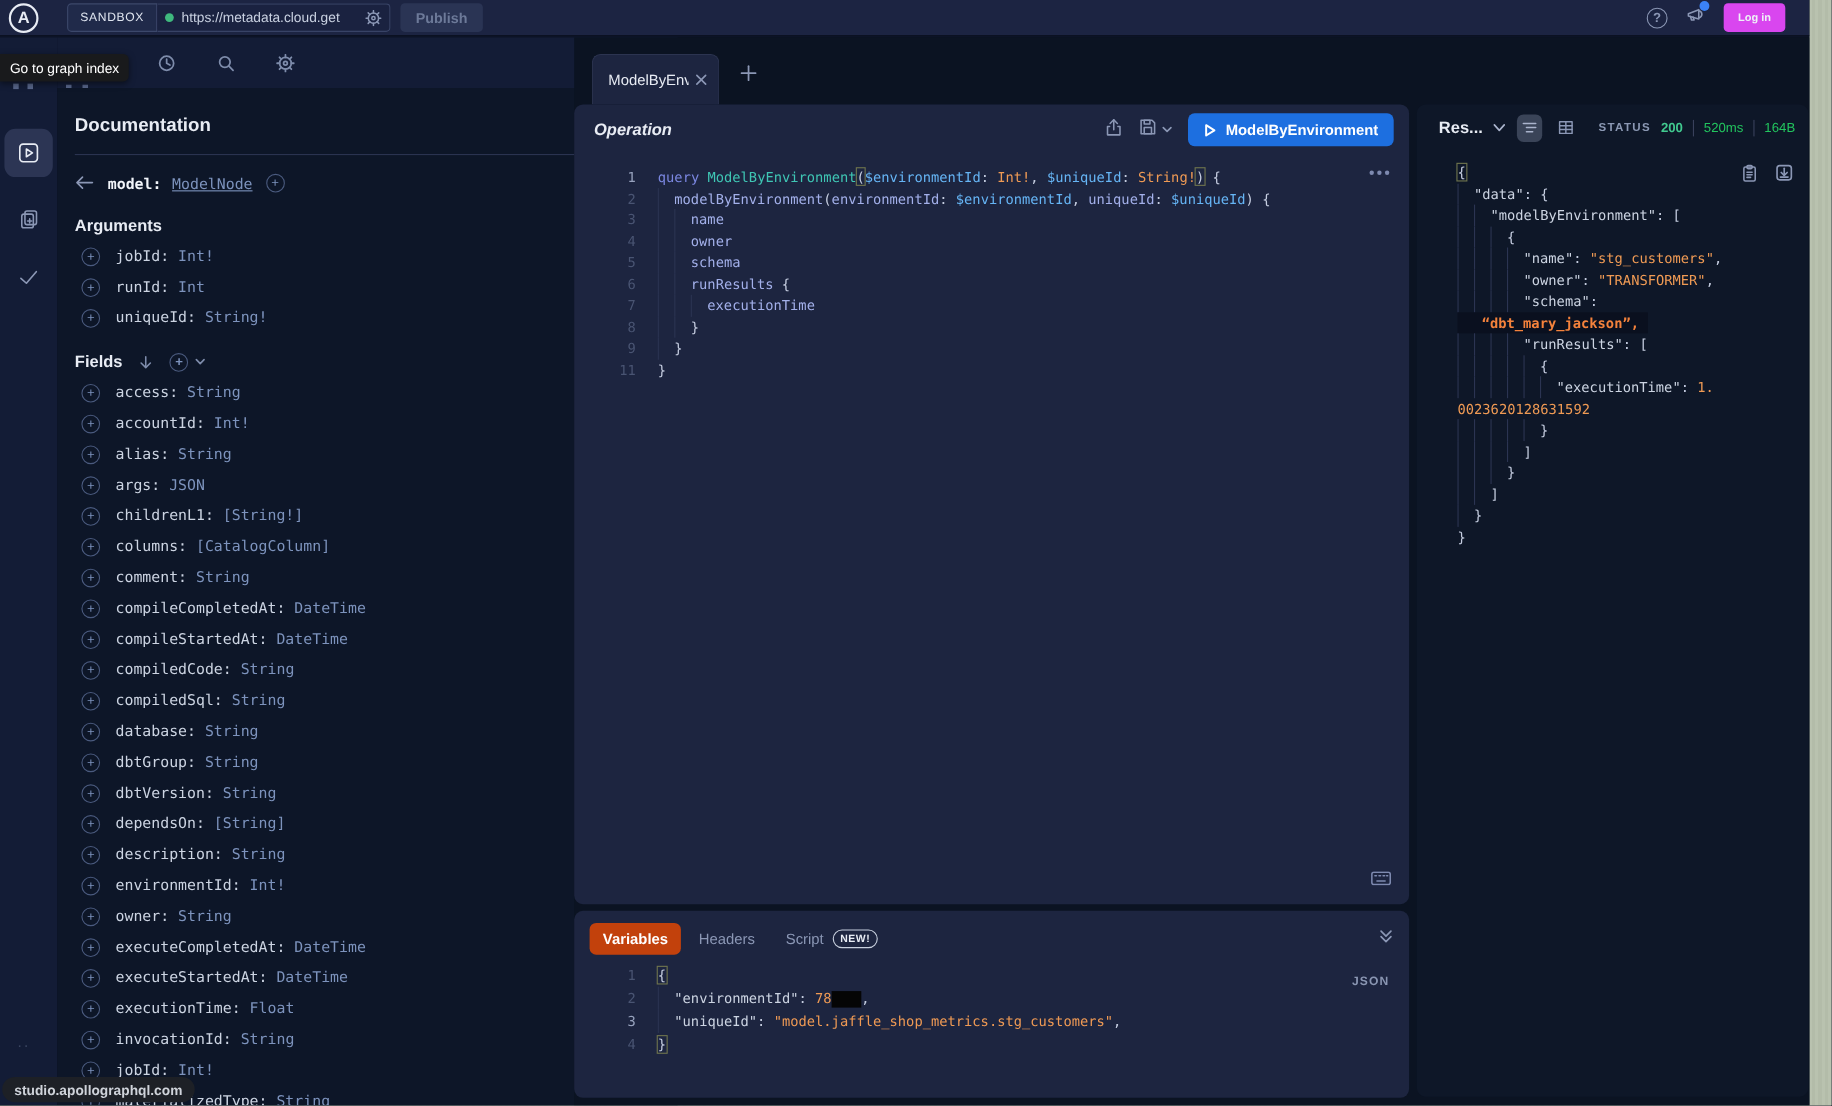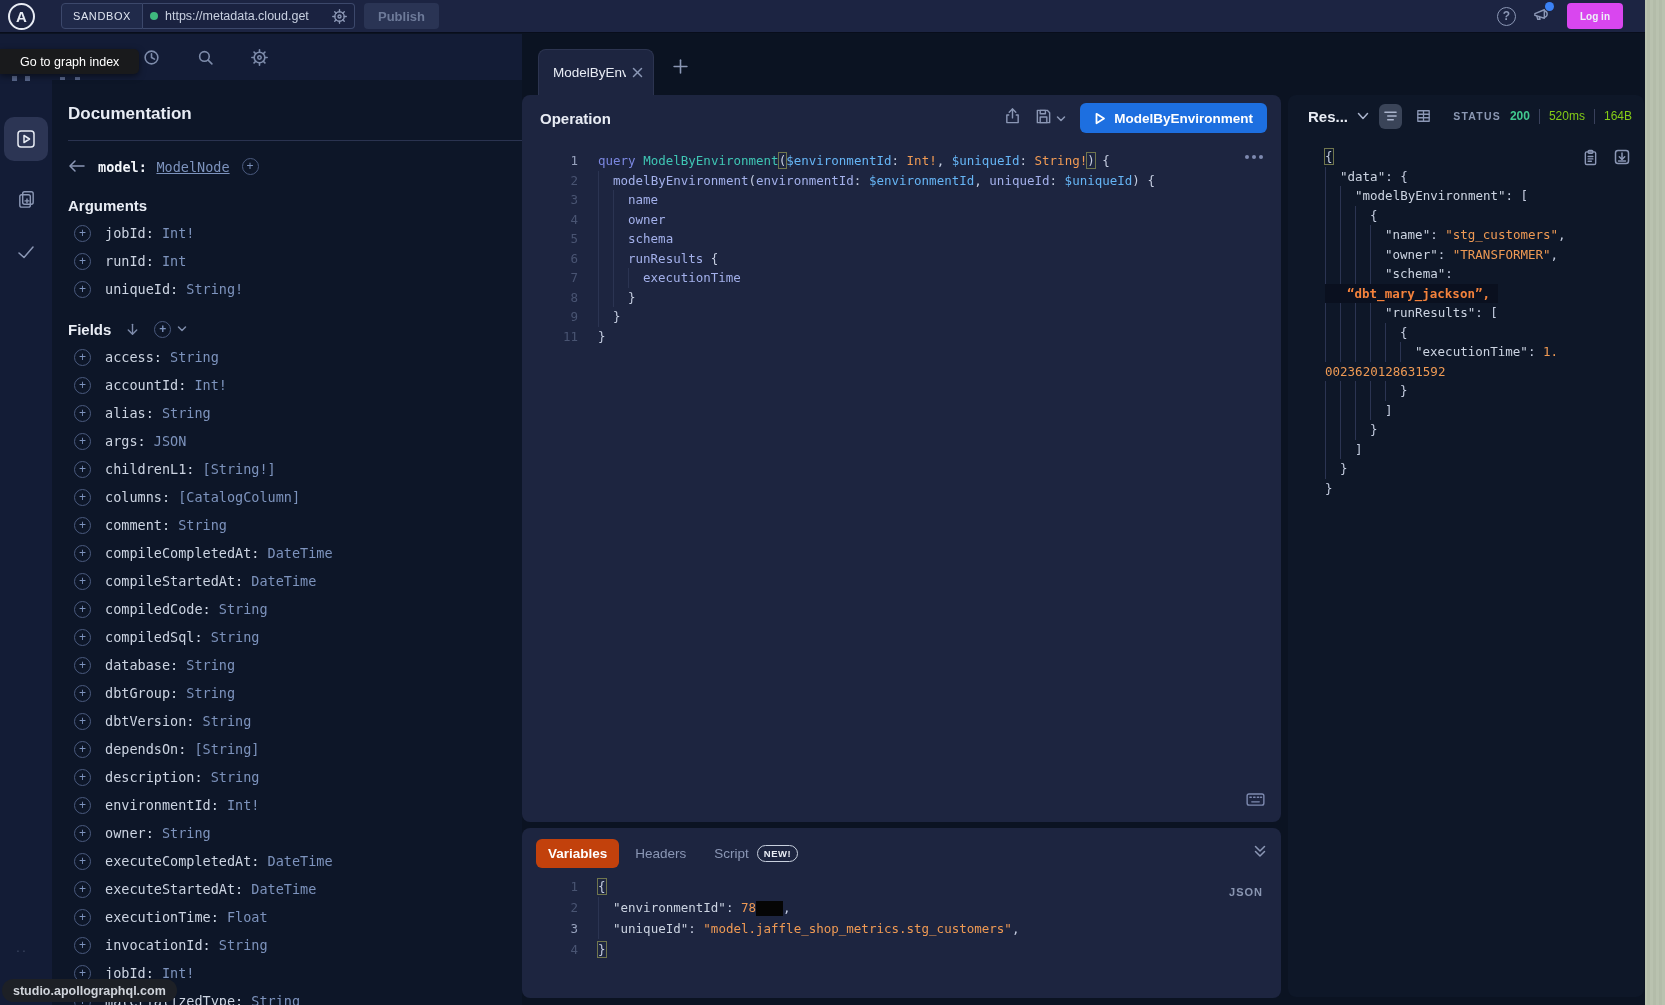--- a/index.html
+++ b/index.html
@@ -35,21 +35,21 @@
   .rail { position:absolute; left:0; top:34px; width:52px; height:971px; background:#131c36; }
   .rail-dots { position:absolute; left:12px; top:42px; display:flex; gap:8px; }
   .rail-dots i { width:5px; height:5px; background:#566488; display:block; }
   .rail-item { position:absolute; left:4px; width:44px; height:44px; border-radius:10px;
     display:flex; align-items:center; justify-content:center; color:#8b97b5; }
   .rail-item.sel { background:#2c3554; color:#e8ecf4; }
   .rail-more { position:absolute; left:16px; top:905px; color:#3a4560; font-size:14px; letter-spacing:2px; }
 
   
   .tooltip { position:absolute; left:0; top:49px; height:25px; background:#191a1c; color:#fff;
-    font-size:12.5px; display:flex; align-items:center; padding:0 20px; border-radius:0 5px 5px 0;
+    font-size:12.5px; display:flex; align-items:center; padding:0 9px; border-radius:0 5px 5px 0;
     z-index:50; box-shadow:0 2px 6px rgba(0,0,0,.5); }
 
   
   .doc-col { position:absolute; left:52px; top:34px; width:564px; height:971px; }
   .doc-toolbar { height:46px; background:#131c36; display:flex; align-items:center; color:#7e8cab; }
   .doc-toolbar .ti { margin-left:37px; display:flex; }
   .doc-toolbar .ti:first-child { margin-left:59px; }
   .collapse-left { margin-left:auto; margin-right:24px; color:#8b97b5; }
   .tb-dots { position:absolute; left:8px; top:43px; display:flex; gap:10px; }
   .tb-dots i { width:5px; height:5px; background:#566488; display:block; }
@@ -75,21 +75,21 @@
   .tab { position:absolute; left:16px; top:15px; width:116px; height:46px; background:#1d2540;
     border:1px solid #2c3450; border-bottom:none; border-radius:8px 8px 0 0;
     display:flex; align-items:center; padding:0 10px 0 14px; }
   .tab-label { color:#e8ecf4; font-size:13.5px; white-space:nowrap; overflow:hidden; flex:1; }
   .tab-close { color:#8b97b5; margin-left:6px; display:flex; }
   .tab-plus { position:absolute; left:150px; top:24px; color:#8b97b5; }
 
   .card { background:#1d2540; border-radius:8px; position:absolute; }
   .op-card { left:0; top:61px; width:759px; height:727px; }
   .op-header { height:46px; display:flex; align-items:center; padding:0 14px 0 18px; }
-  .op-title { color:#e8ecf4; font-size:15px; font-weight:bold; }
+  .op-title { color:#e8ecf4; font-size:15px; font-weight:bold;font-style:italic; }
   .op-actions { margin-left:auto; display:flex; align-items:center; gap:14px; color:#8b97b5; }
   .save-group { display:flex; align-items:center; gap:4px; }
   .btn-run { height:30px; padding:0 14px; background:#1d6fe0; border-radius:6px; color:#fff;
     font-size:13.5px; font-weight:bold; display:flex; align-items:center; gap:8px; }
   .editor { position:relative; padding-top:10px; }
   .ed-line { display:flex; line-height:19.5px; font-size:12.5px; }
   .ed-num { width:56px; text-align:right; color:#495472; flex:none; }
   .ed-num.act { color:#97a2bd; }
   .ed-code { margin-left:20px; white-space:pre; }
   .ellipsis-btn { position:absolute; right:18px; top:60px; display:flex; gap:3px; }
@@ -119,21 +119,21 @@
   .resp-card { left:766px; top:61px; width:356px; height:902px; background:#0e1728; }
   .resp-header { height:42px; display:flex; align-items:center; padding:0 12px 0 20px; gap:10px; }
   .resp-title { color:#e8ecf4; font-size:15px; font-weight:bold; display:flex; align-items:center; gap:9px; }
   .view-btn { width:29px; height:25px; border-radius:6px; display:flex; align-items:center; justify-content:center; color:#aab4cc; }
   .view-btn.sel { background:#3a4458; }
   .view-btn + .view-btn { color:#8b97b5; }
   .resp-status { display:flex; align-items:center; gap:9px; margin-left:8px; }
   .st-label { color:#8b98b3; font-size:10.5px; letter-spacing:1.2px; font-weight:bold; }
   .st-code { color:#41c98f; font-size:12px; font-weight:bold; }
   .st-sep { width:1px; height:15px; background:#39415c; }
-  .st-val { color:#84cc16; font-size:12px; }
+  .st-val { color:#22c55e; font-size:12px; }
   .resp-body { position:relative; padding:10px 12px 0 37px; }
   .resp-body .ed-line { line-height:19.5px; display:block; }
   .resp-actions { position:absolute; top:12px; right:14px; display:flex; gap:16px; color:#8b97b5; }
 
   .status-bubble { position:absolute; left:2px; bottom:3px; height:23px; background:#1d2026; border-radius:12px;
     display:flex; align-items:center; padding:0 11px; color:#cfd3da; font-size:12.5px; font-weight:bold; z-index:60; }
 
   svg.ic { fill:none; stroke:currentColor; stroke-width:1.5; stroke-linecap:round; stroke-linejoin:round; }
 </style>
 </head>

